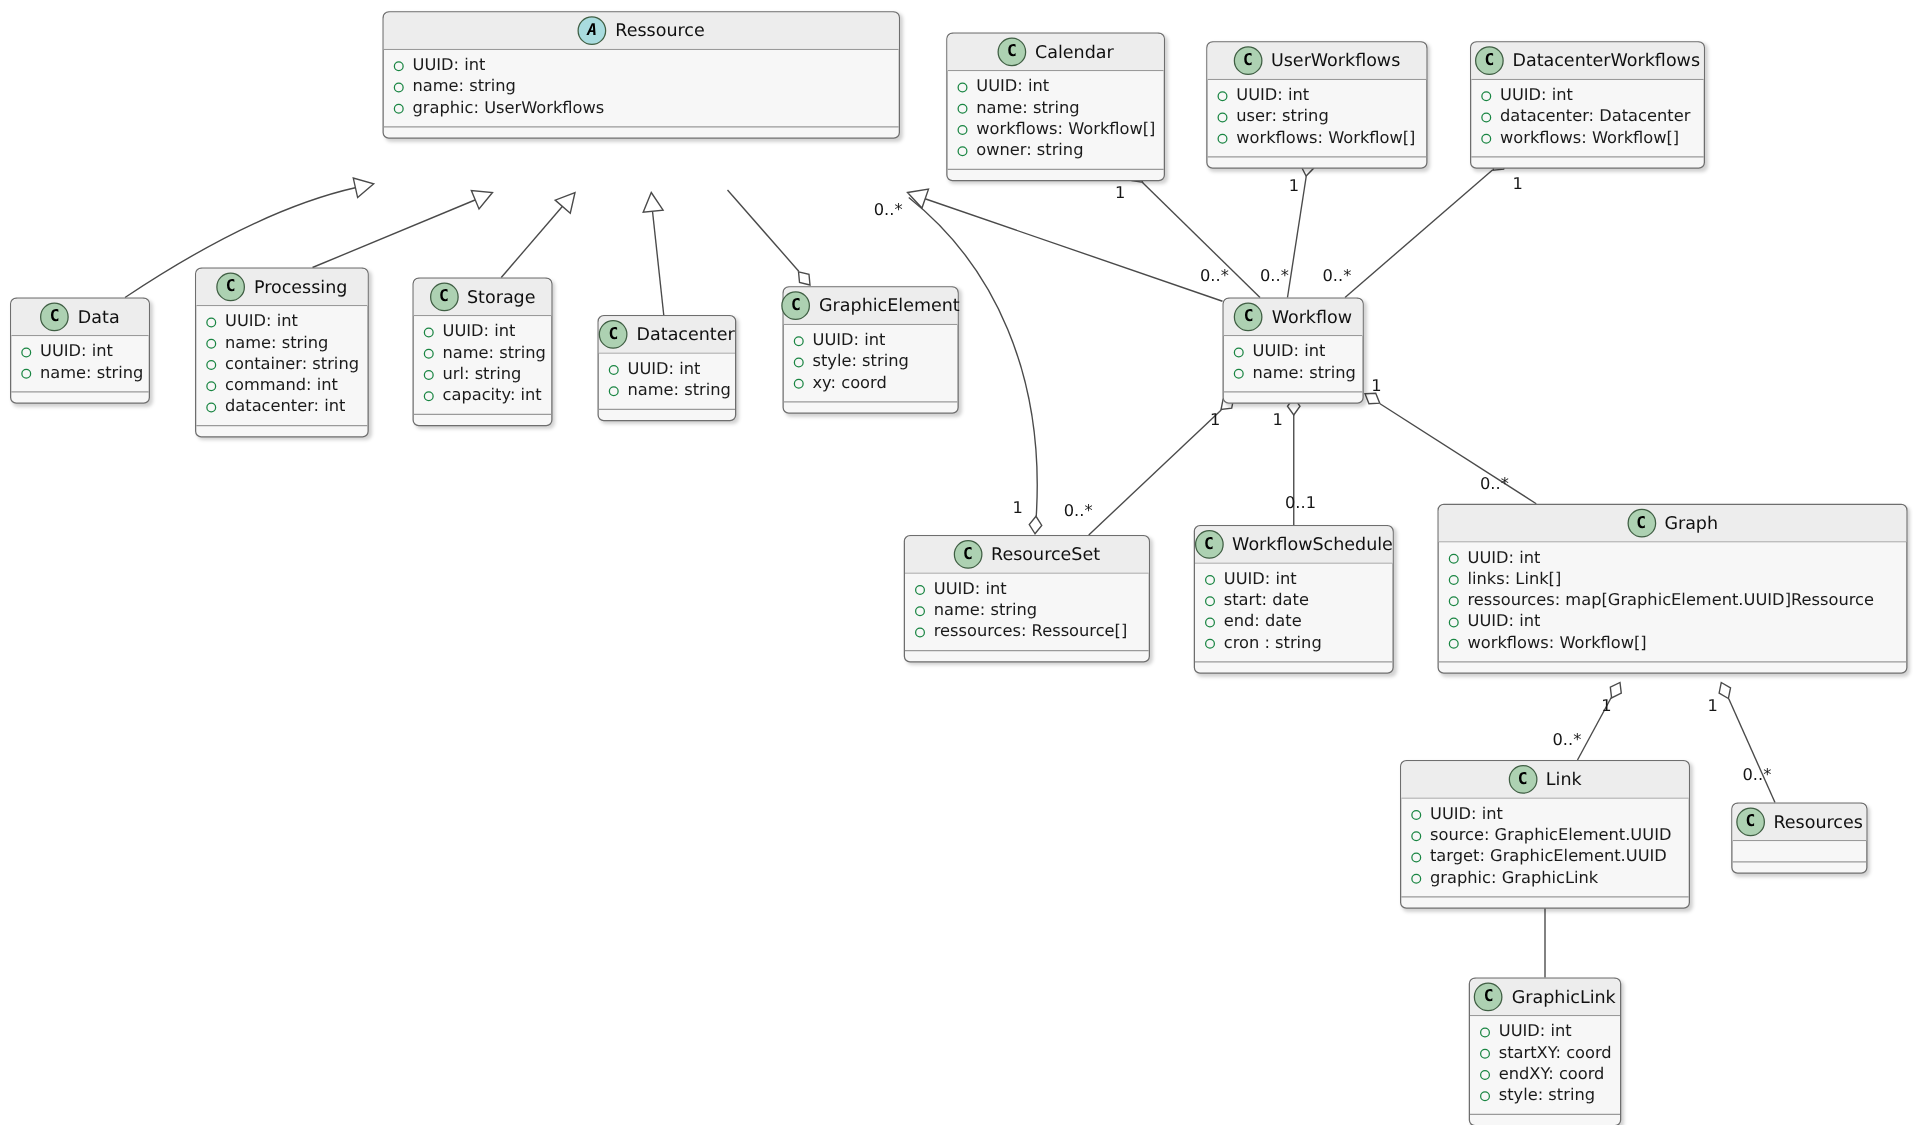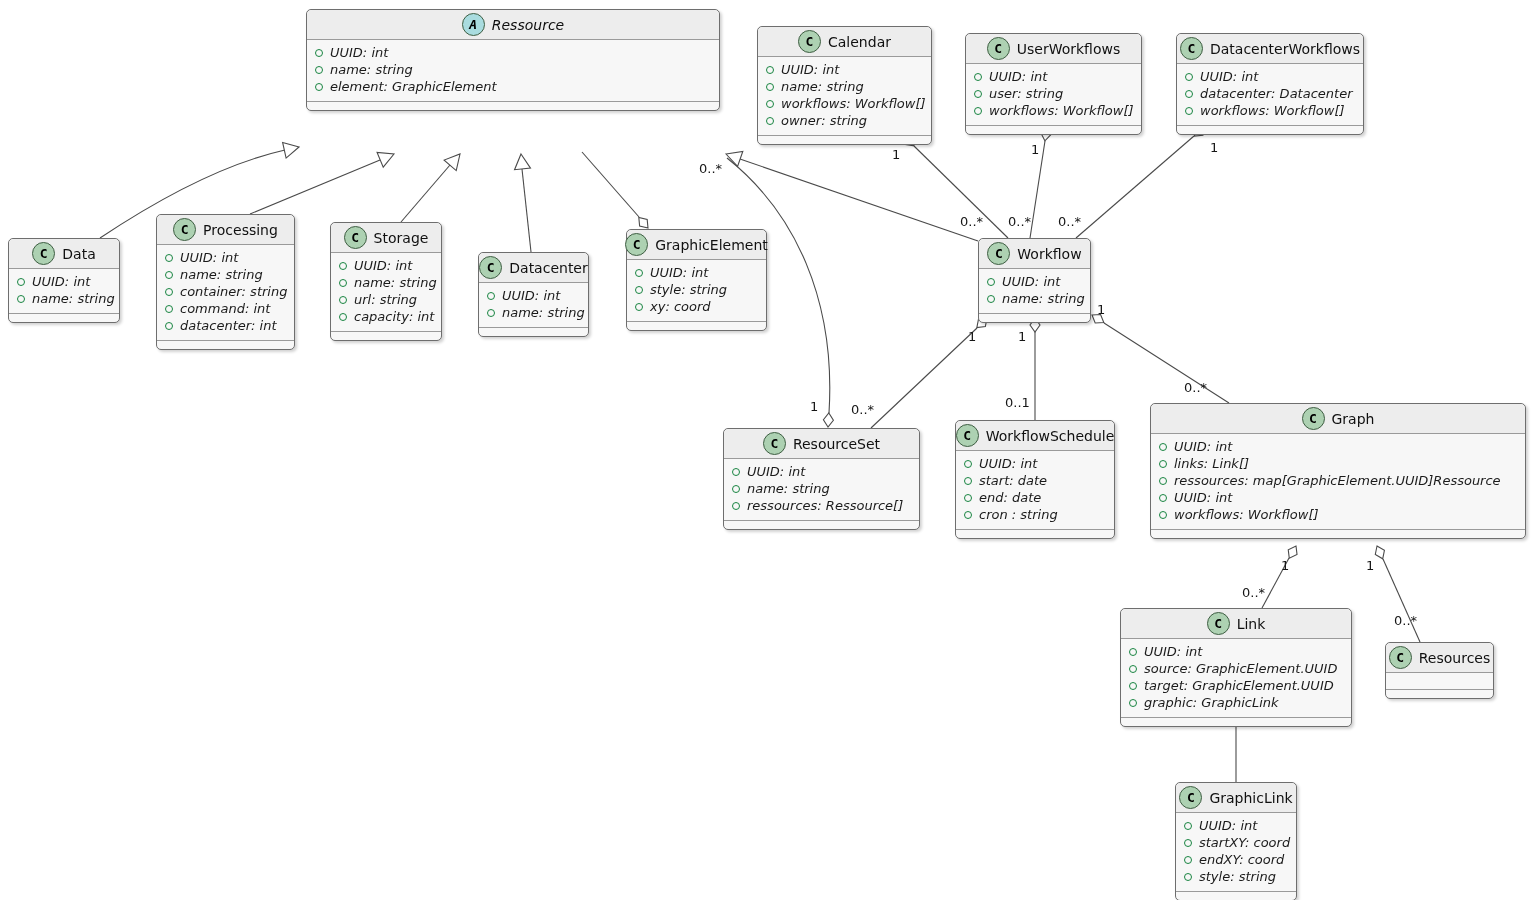--- a/index.html
+++ b/index.html
@@ -8,22 +8,22 @@
   #edges{position:absolute;left:0;top:0;width:1531px;height:900px;}
   .uml-class{position:absolute;background:#F7F7F7;border:1px solid #6E6E6E;
              border-radius:5px;box-shadow:2px 2px 3px rgba(0,0,0,.18);box-sizing:border-box;}
   .uml-title{background:#EDEDED;border-bottom:1px solid #9A9A9A;border-radius:5px 5px 0 0;
              display:flex;align-items:center;justify-content:center;gap:7px;padding:3px 8px;}
   .spot{width:21px;height:21px;border-radius:50%;background:#ADD1B2;border:1px solid #3F5E43;
         display:flex;align-items:center;justify-content:center;
         font-family:"DejaVu Sans Mono",monospace;font-weight:bold;font-size:13px;color:#000;flex:none;}
   .spot.abstract{background:#A9DCDF;font-style:italic;}
   .cname{font-size:14px;color:#101010;white-space:nowrap;}
-  .cname.abstract{font-style:italic;}
-  .uml-attrs{padding:4px 8px 6px;border-bottom:1px solid #9A9A9A;min-height:6px;font-style:italic;}
+  .cname.abstract{}
+  .uml-attrs{padding:4px 8px 6px;border-bottom:1px solid #9A9A9A;min-height:6px;}
   .attr{display:flex;align-items:center;gap:7px;height:17px;font-size:13px;color:#1b1b1b;white-space:nowrap;}
   .dot{width:6px;height:6px;border:1.5px solid #198542;border-radius:50%;flex:none;}
   .uml-methods{height:8px;}
   .elabel{position:absolute;font-size:13px;color:#161616;white-space:nowrap;}
 </style>
 </head>
 <body>
 
 <div id="canvas">
   <svg id="edges" width="1531" height="900" viewBox="0 0 1531 900" xmlns="http://www.w3.org/2000/svg">
@@ -68,21 +68,21 @@
         <div class="attr">
           <span class="dot"></span>
           <span>UUID: int</span>
         </div>
         <div class="attr">
           <span class="dot"></span>
           <span>name: string</span>
         </div>
         <div class="attr">
           <span class="dot"></span>
-          <span>element: GraphicElement</span>
+          <span>graphic: UserWorkflows</span>
         </div>
       </div>
       <div class="uml-methods"></div>
     </div>
     <div class="uml-class" style="left: 8px; top: 238px; width: 112px;">
       <div class="uml-title">
         <span class="spot">C</span>
         <span class="cname">Data</span>
       </div>
       <div class="uml-attrs">
@@ -410,20 +410,20 @@
     <div class="elabel" style="left: 810px; top: 399px;">1</div>
     <div class="elabel" style="left: 892px; top: 147px;">1</div>
     <div class="elabel" style="left: 960px; top: 214px;">0..*</div>
     <div class="elabel" style="left: 1031px; top: 142px;">1</div>
     <div class="elabel" style="left: 1008px; top: 214px;">0..*</div>
     <div class="elabel" style="left: 1210px; top: 140px;">1</div>
     <div class="elabel" style="left: 1058px; top: 214px;">0..*</div>
     <div class="elabel" style="left: 968px; top: 329px;">1</div>
     <div class="elabel" style="left: 851px; top: 402px;">0..*</div>
     <div class="elabel" style="left: 1018px; top: 329px;">1</div>
-    <div class="elabel" style="left: 1005px; top: 395px;">0..1</div>
+    <div class="elabel" style="left: 1028px; top: 395px;">0..1</div>
     <div class="elabel" style="left: 1097px; top: 302px;">1</div>
     <div class="elabel" style="left: 1184px; top: 380px;">0..*</div>
     <div class="elabel" style="left: 1281px; top: 558px;">1</div>
     <div class="elabel" style="left: 1242px; top: 585px;">0..*</div>
     <div class="elabel" style="left: 1366px; top: 558px;">1</div>
     <div class="elabel" style="left: 1394px; top: 613px;">0..*</div>
   </div>
 
 </body></html>

